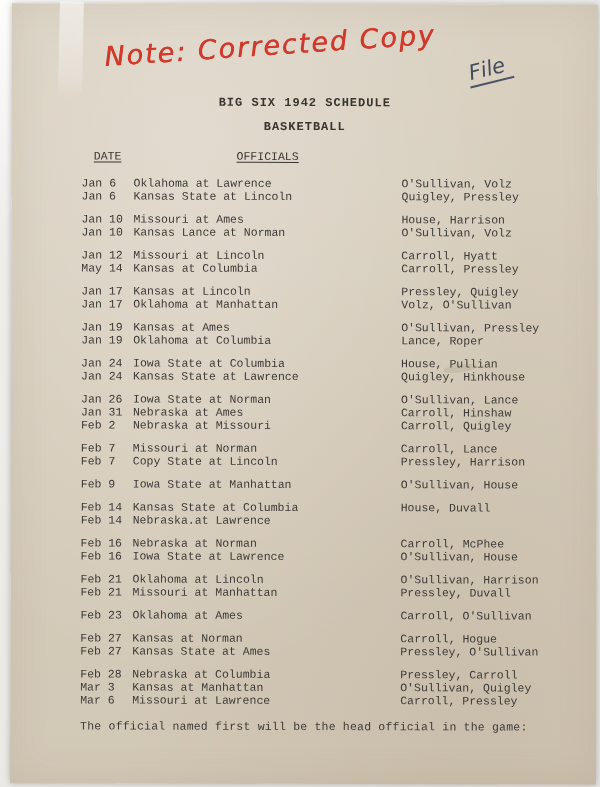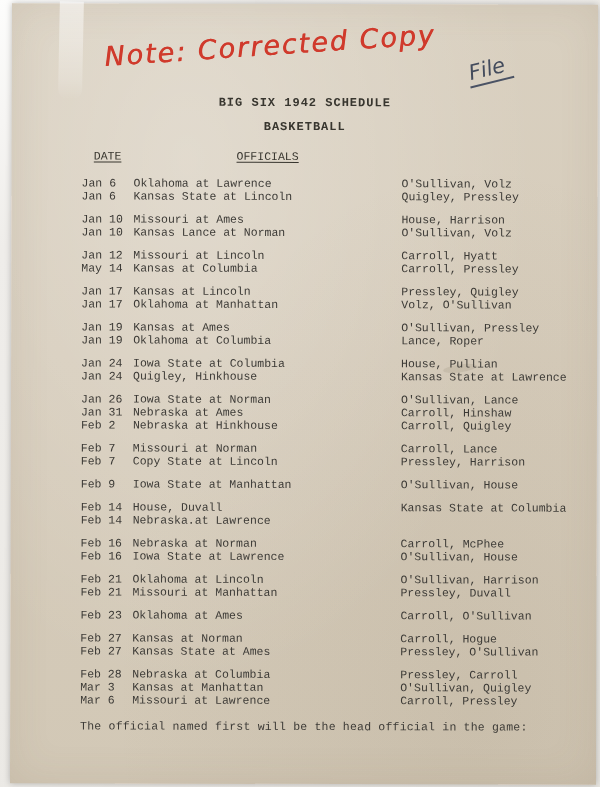--- a/index.html
+++ b/index.html
@@ -181,38 +181,38 @@
             </div>
           </div>
           <div class="group">
             <div class="row">
               <span>Jan 24</span>
               <span>Iowa State at Columbia</span>
               <span>House, Pullian</span>
             </div>
             <div class="row">
               <span>Jan 24</span>
+              <span>Kansas State at Lawrence</span>
               <span>Quigley, Hinkhouse</span>
-              <span>Kansas State at Lawrence</span>
             </div>
           </div>
           <div class="group">
             <div class="row">
               <span>Jan 26</span>
               <span>Iowa State at Norman</span>
               <span>O'Sullivan, Lance</span>
             </div>
             <div class="row">
               <span>Jan 31</span>
               <span>Nebraska at Ames</span>
               <span>Carroll, Hinshaw</span>
             </div>
             <div class="row">
               <span>Feb 2</span>
-              <span>Nebraska at Hinkhouse</span>
+              <span>Nebraska at Missouri</span>
               <span>Carroll, Quigley</span>
             </div>
           </div>
           <div class="group">
             <div class="row">
               <span>Feb 7</span>
               <span>Missouri at Norman</span>
               <span>Carroll, Lance</span>
             </div>
             <div class="row">
@@ -224,22 +224,22 @@
           <div class="group">
             <div class="row">
               <span>Feb 9</span>
               <span>Iowa State at Manhattan</span>
               <span>O'Sullivan, House</span>
             </div>
           </div>
           <div class="group">
             <div class="row">
               <span>Feb 14</span>
+              <span>Kansas State at Columbia</span>
               <span>House, Duvall</span>
-              <span>Kansas State at Columbia</span>
             </div>
             <div class="row">
               <span>Feb 14</span>
               <span>Nebraska.at Lawrence</span>
             </div>
           </div>
           <div class="group">
             <div class="row">
               <span>Feb 16</span>
               <span>Nebraska at Norman</span>

